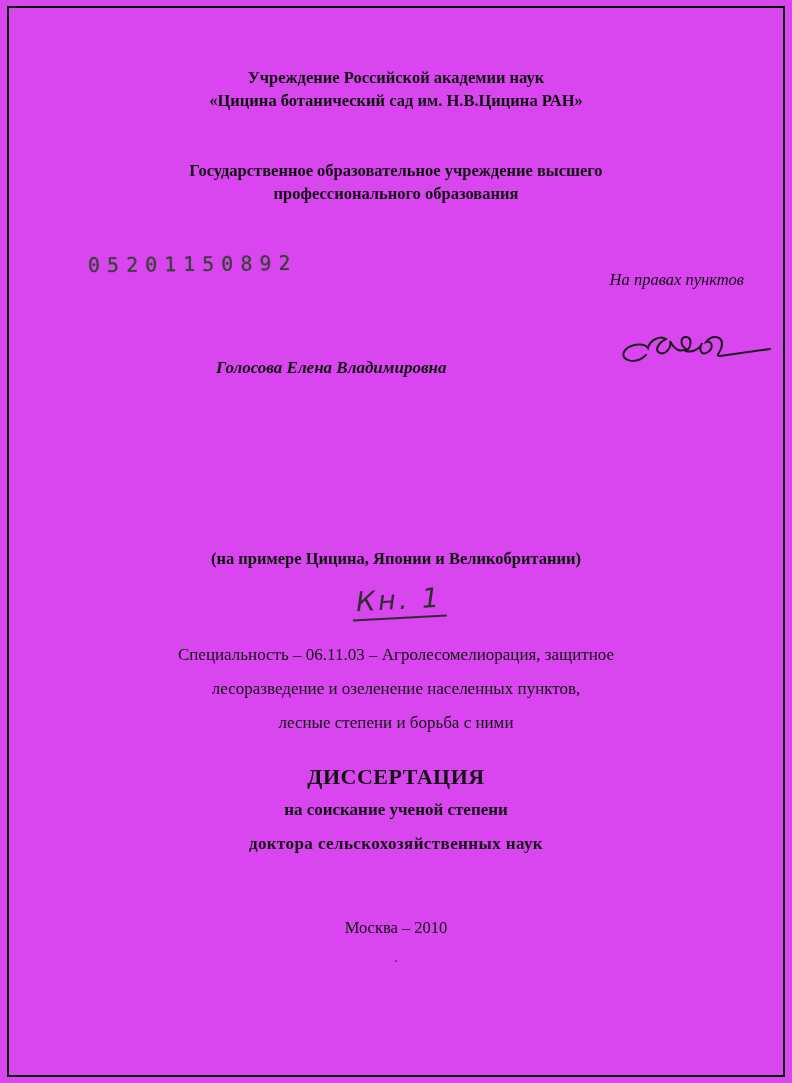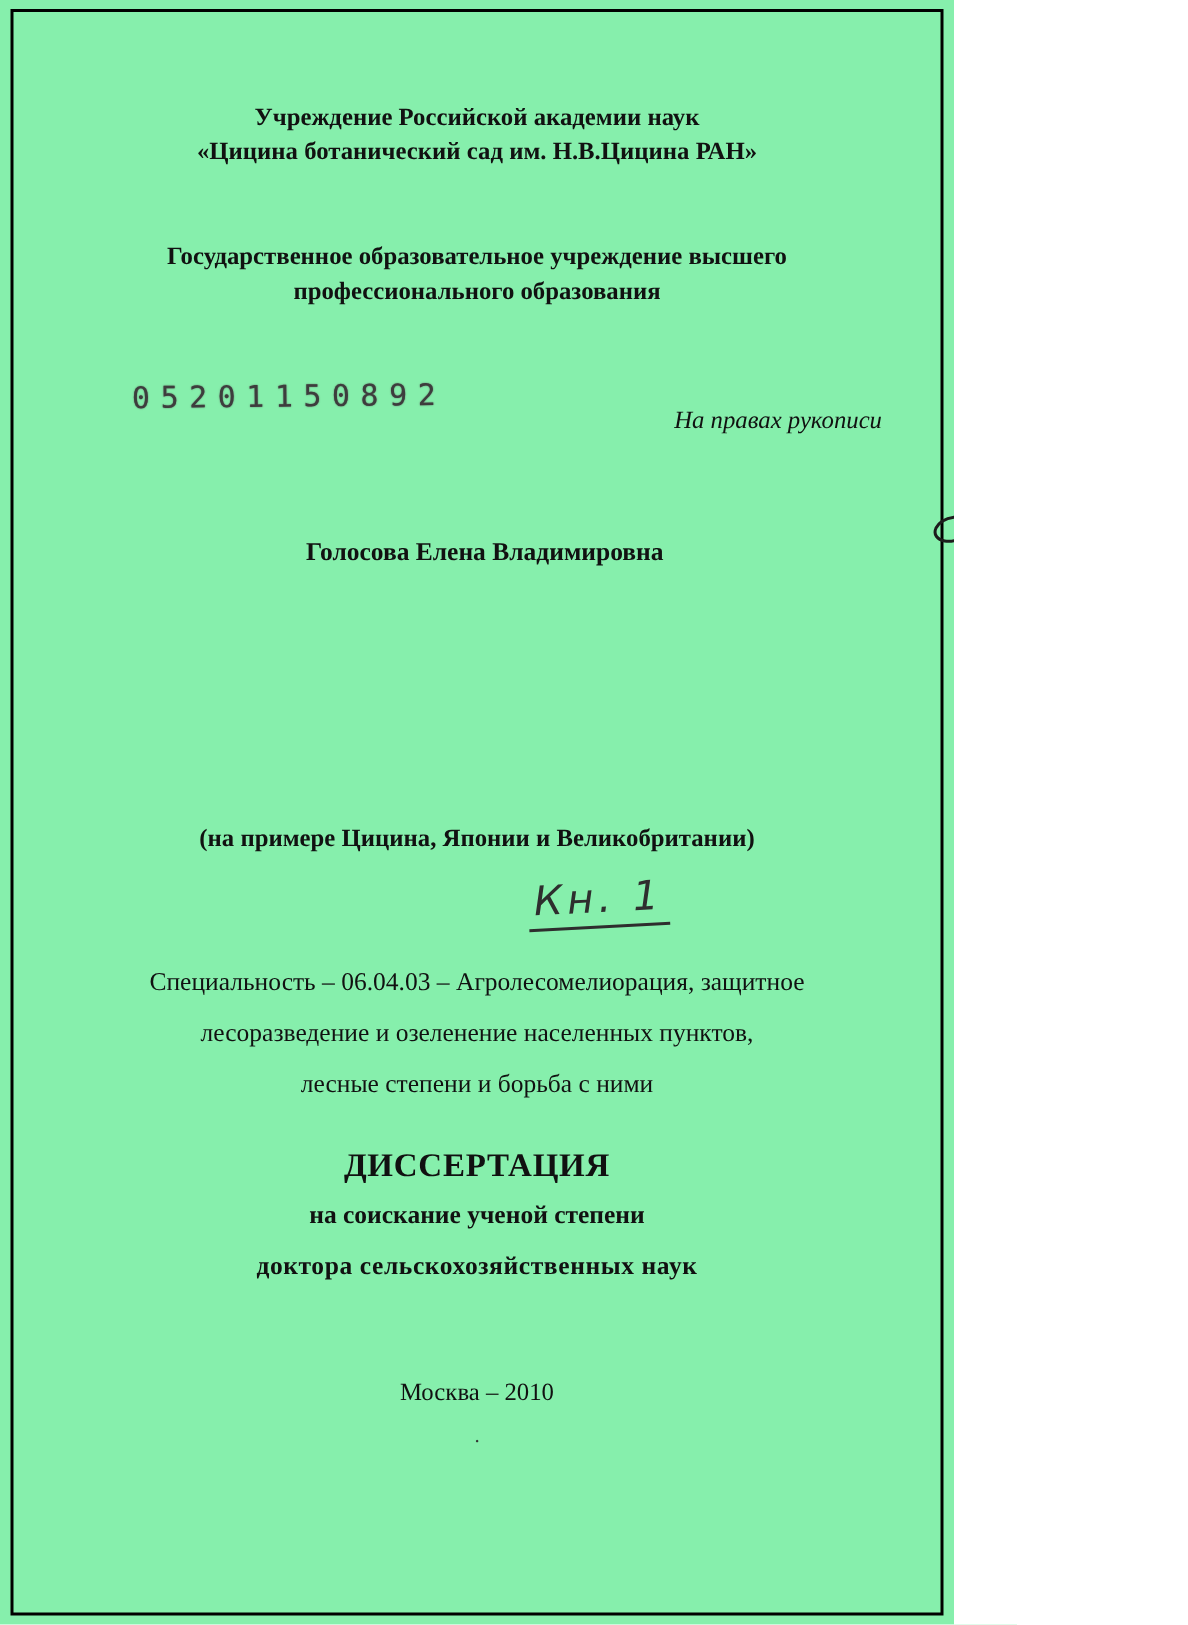--- a/index.html
+++ b/index.html
@@ -2,23 +2,23 @@
 <html><head>
 <meta charset="utf-8">
 <style>
   html, body {
     margin: 0;
     padding: 0;
     background: #ffffff;
   }
   .page {
     position: relative;
-    width: 636px;
+    width: 792px;
     height: 1083px;
-    background: #86efac;
+    background: #d946ef;
     font-family: "Liberation Serif", serif;
     color: #111111;
     overflow: hidden;
   }
   .page-border {
     position: absolute;
     left: 7px;
     top: 6px;
     right: 7px;
     bottom: 6px;
@@ -59,23 +59,24 @@
     color: #111;
   }
   .signature {
     position: absolute;
     top: 325px;
     left: 612px;
   }
   .author {
     position: absolute;
     top: 358px;
-    left: 204px;
+    left: 216px;
     font-weight: bold;
     font-size: 17px;
+    font-style: italic;
   }
   .title-block {
     top: 450px;
     font-weight: bold;
     font-size: 17.5px;
     line-height: 34px;
     letter-spacing: 0.3px;
   }
   .subtitle {
     top: 549px;
@@ -138,21 +139,21 @@
     <div>«Цицина ботанический сад им. Н.В.Цицина РАН»</div>
   </div>
 
   <div class="centered inst-block inst2">
     <div>Государственное образовательное учреждение высшего</div>
     <div>профессионального образования</div>
   </div>
 
   <div class="stamp">05201150892</div>
 
-  <div class="manuscript-note">На правах рукописи</div>
+  <div class="manuscript-note">На правах пунктов</div>
 
   <div class="signature">
     <svg width="165" height="48" viewBox="0 0 165 48">
       <path d="M34 30 C 24 40, 8 36, 12 27 C 16 19, 32 17, 36 23
                C 38 15, 48 10, 54 14 C 46 18, 42 26, 48 28
                C 54 30, 60 22, 58 16
                C 62 24, 68 28, 74 24 C 68 20, 68 12, 74 12 C 80 12, 80 22, 74 26
                C 80 28, 88 24, 90 18 C 86 26, 90 31, 96 27
                C 102 23, 100 15, 94 17 C 100 9, 110 11, 110 19
                C 110 27, 102 31, 108 31 L 158 24" stroke="#1c1c1c" fill="none" stroke-width="2" stroke-linecap="round"></path>
@@ -160,21 +161,21 @@
   </div>
 
   <div class="author">Голосова Елена Владимировна</div>
 
 
   <div class="centered subtitle">(на примере  Цицина, Японии и Великобритании)</div>
 
   <div class="handwritten-book">Кн. 1</div>
 
   <div class="centered specialty-block">
-    <div>Специальность – 06.04.03 – Агролесомелиорация,  защитное</div>
+    <div>Специальность – 06.11.03 – Агролесомелиорация,  защитное</div>
     <div>лесоразведение и озеленение населенных пунктов,</div>
     <div>лесные степени и борьба с ними</div>
   </div>
 
   <div class="centered dissertation-label">ДИССЕРТАЦИЯ</div>
 
   <div class="centered degree2">доктора  сельскохозяйственных  наук</div>
   <div class="centered degree1">на соискание ученой степени</div>
 
   <div class="centered city-year">Москва – 2010</div>

